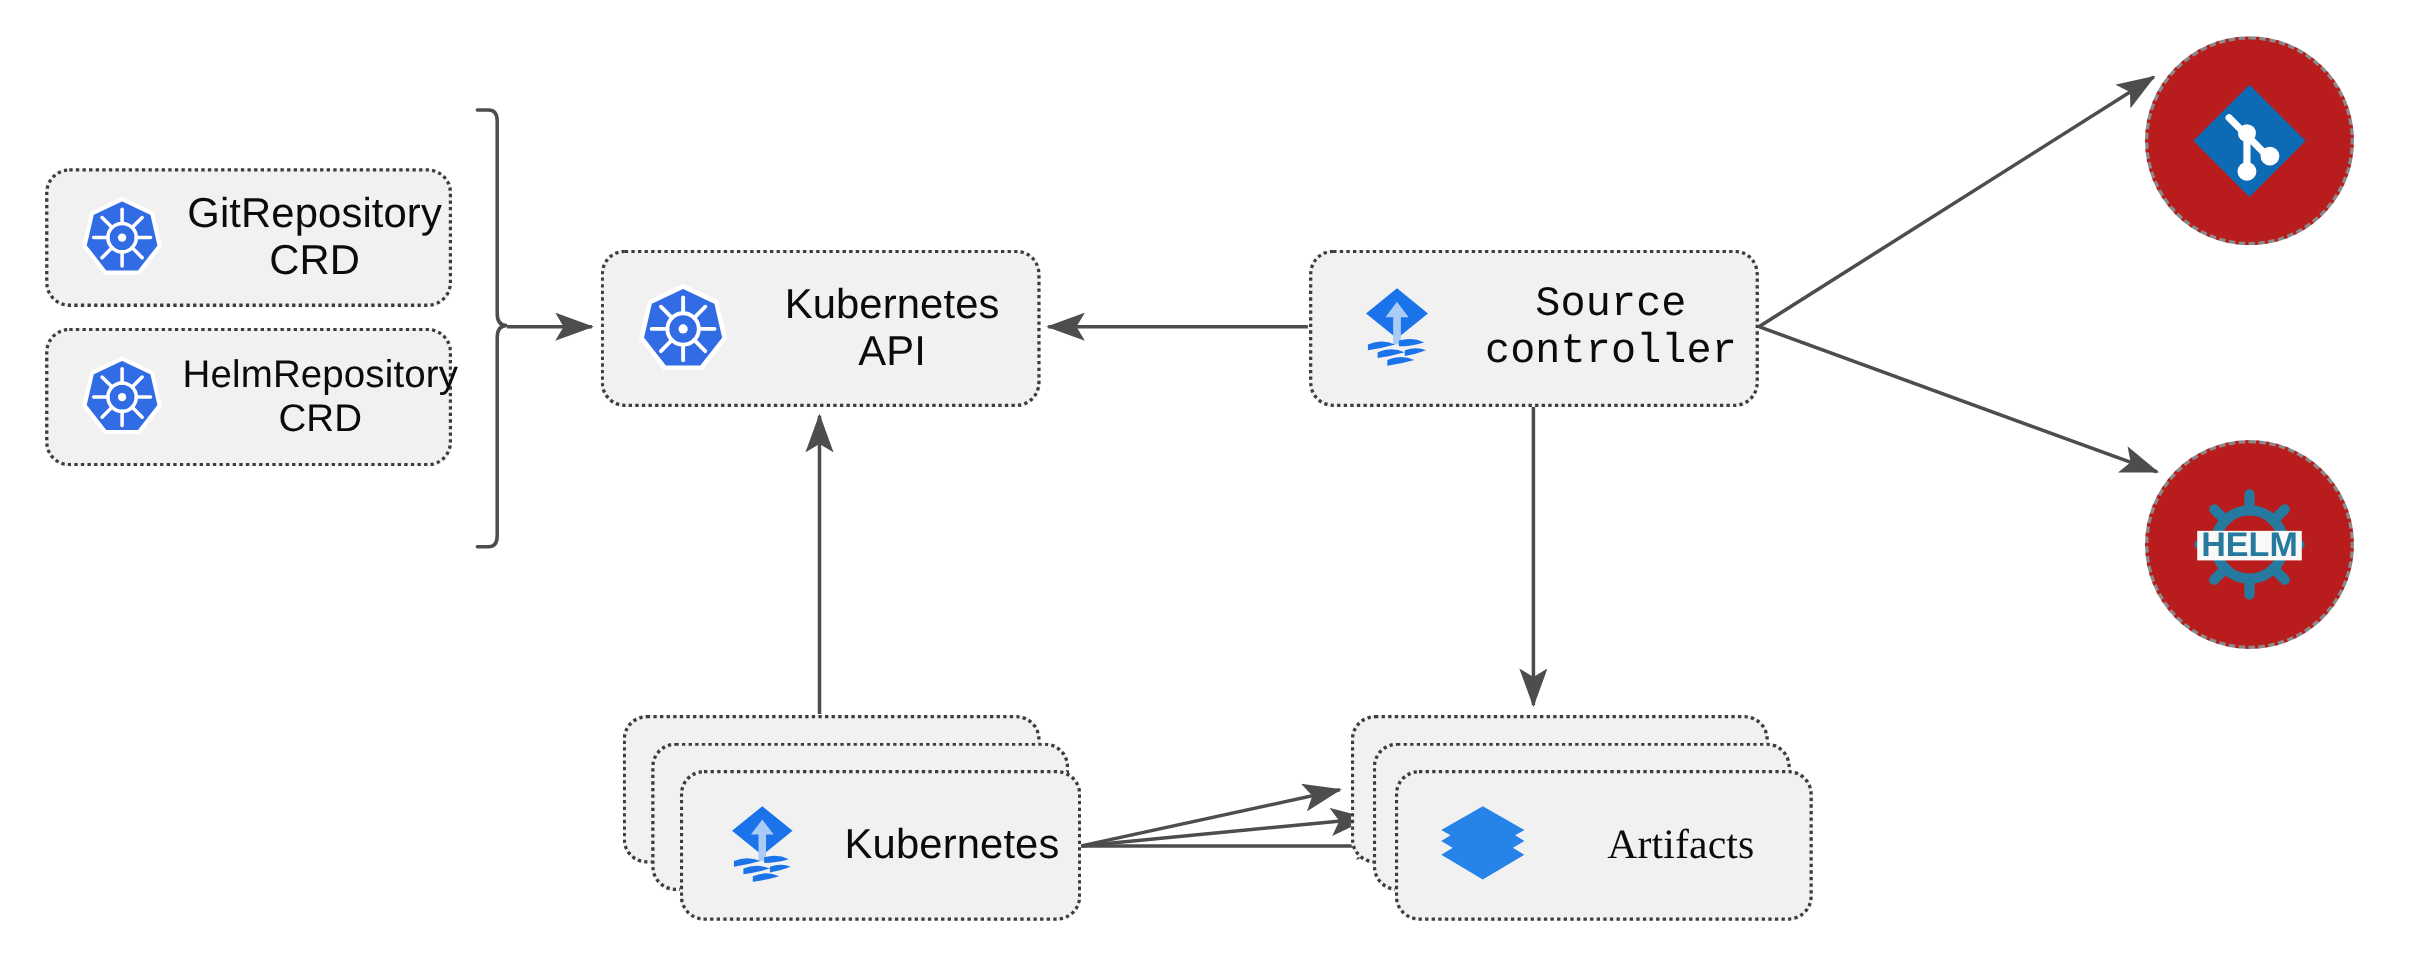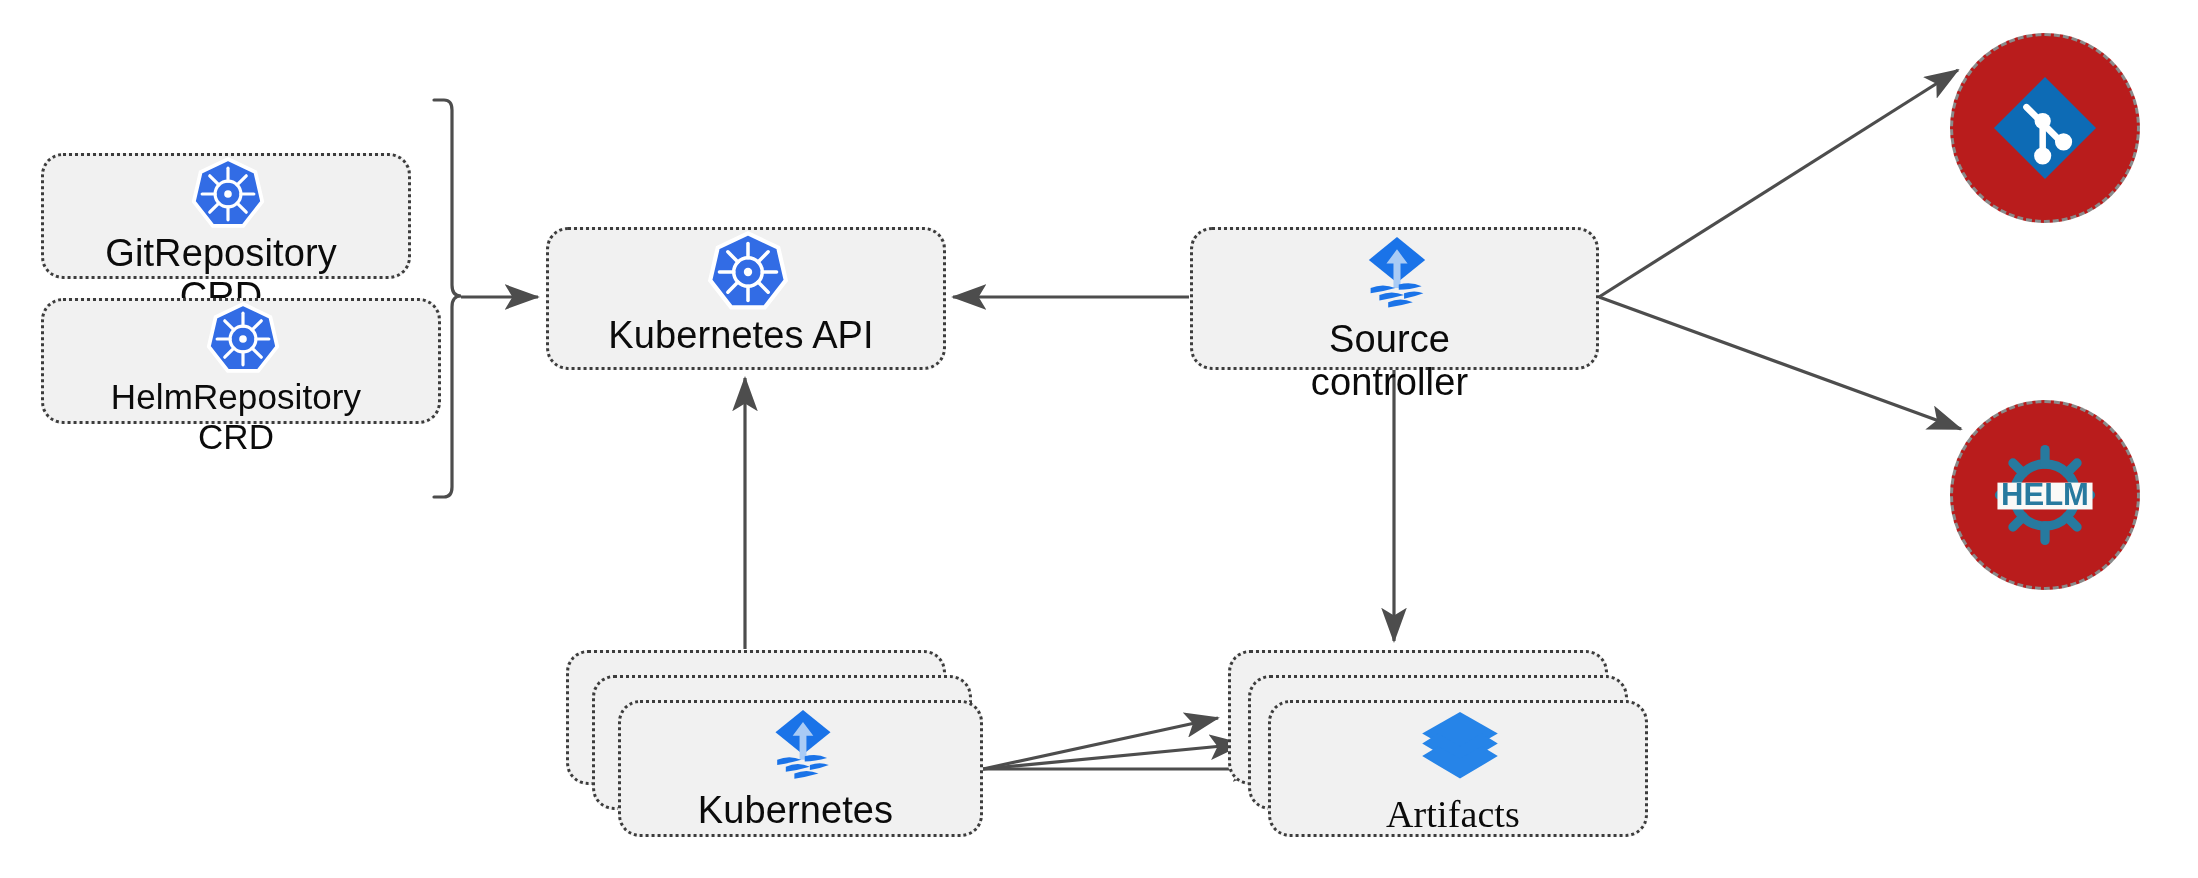--- a/index.html
+++ b/index.html
@@ -34,25 +34,24 @@
     box-sizing: border-box;
   }
   .card.stacked-bg {
     z-index: 1;
   }
   .card.front {
     z-index: 3;
   }
   .card-inner {
     position: absolute;
-    left: 2px; top: 0;
+    left: 12px; top: 0;
     width: 100%;
     height: 100%;
     display: flex;
-    flex-direction: column;
     align-items: center;
     justify-content: flex-start;
   }
   .icon-slot {
     flex: 0 0 auto;
     display: flex;
     align-items: center;
     justify-content: center;
   }
   .node-label {
@@ -142,21 +141,21 @@
             <line x1="38" y1="62" x2="26" y2="74"></line>
           </g>
           <circle cx="50" cy="50" r="5" fill="#ffffff"></circle>
         </svg>
       </span>
       <span class="node-label">GitRepository
 CRD</span>
     </div>
   </div>
 
-  <div class="card front" style="left:41px; top:298px; width:400px; height:126px;border-radius:22px;">
+  <div class="card front" style="left:41px; top:298px; width:370px; height:126px;border-radius:22px;">
     <div class="card-inner">
       <span class="icon-slot" style="width:110px;">
         <svg width="76" height="76" viewBox="0 0 100 100">
           <path d="M50 4 L86 21 L95 60 L70 92 L30 92 L5 60 L14 21 Z" fill="#326CE5" stroke="#ffffff" stroke-width="5"></path>
           <g stroke="#ffffff" stroke-width="4.2" fill="none" stroke-linecap="round">
             <circle cx="50" cy="50" r="17"></circle>
             <line x1="50" y1="16" x2="50" y2="33"></line>
             <line x1="50" y1="67" x2="50" y2="84"></line>
             <line x1="16" y1="50" x2="33" y2="50"></line>
             <line x1="67" y1="50" x2="84" y2="50"></line>
@@ -189,21 +188,21 @@
             <line x1="74" y1="26" x2="62" y2="38"></line>
             <line x1="38" y1="62" x2="26" y2="74"></line>
           </g>
           <circle cx="50" cy="50" r="5" fill="#ffffff"></circle>
         </svg>
       </span>
       <span class="node-label">Kubernetes API</span>
     </div>
   </div>
 
-  <div class="card front" style="left:1190px; top:227px; width:409px; height:143px;">
+  <div class="card front" style="left:1190px; top:227px; width:409px; height:143px;font-family:Liberation Mono, monospace;">
     <div class="card-inner">
       <span class="icon-slot" style="width:130px;">
         <svg width="88" height="88" viewBox="0 0 100 100">
           <path d="M50 8 L82 34 L50 60 L18 34 Z" fill="#1A73E8"></path>
           <path d="M50 22 L62 38 L54 38 L54 66 L46 66 L46 38 L38 38 Z" fill="#a9cbf5"></path>
           <g fill="#1A73E8">
             <path d="M20 66 Q34 60 48 66 Q34 70 20 72 Z"></path>
             <path d="M30 74 Q44 68 58 74 Q44 78 30 80 Z"></path>
             <path d="M40 82 Q54 76 68 82 Q54 86 40 88 Z"></path>
             <path d="M52 62 Q66 58 78 64 Q64 68 52 68 Z"></path>

